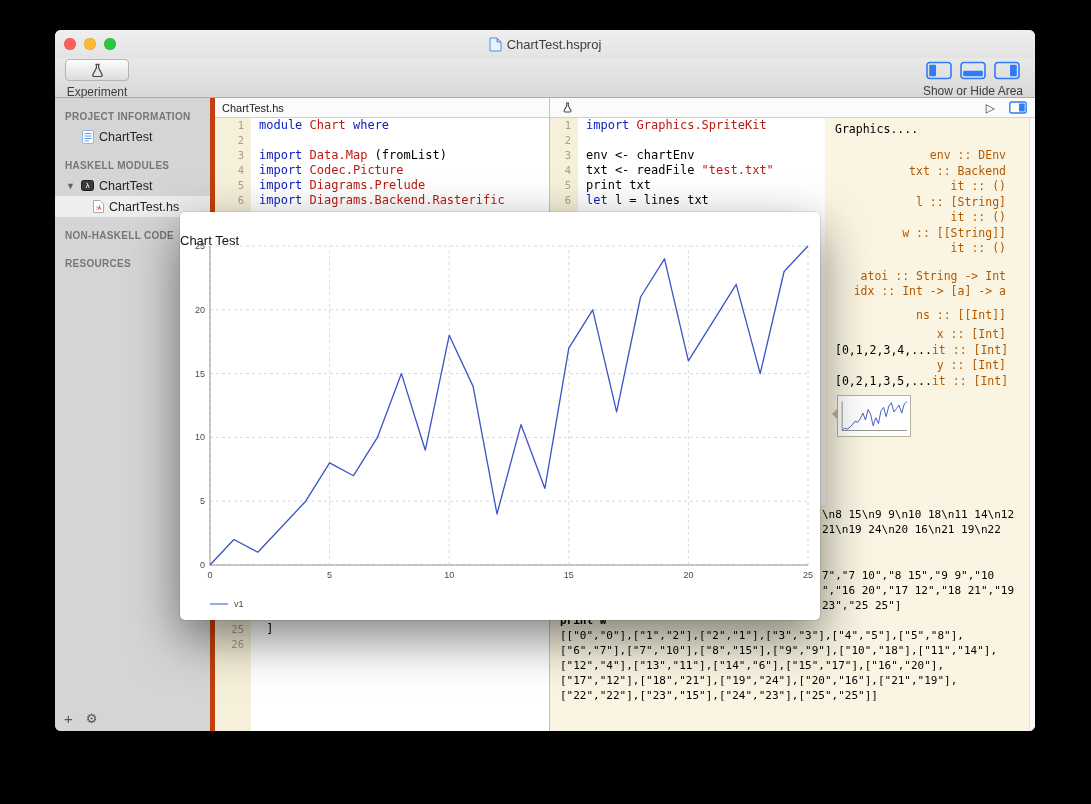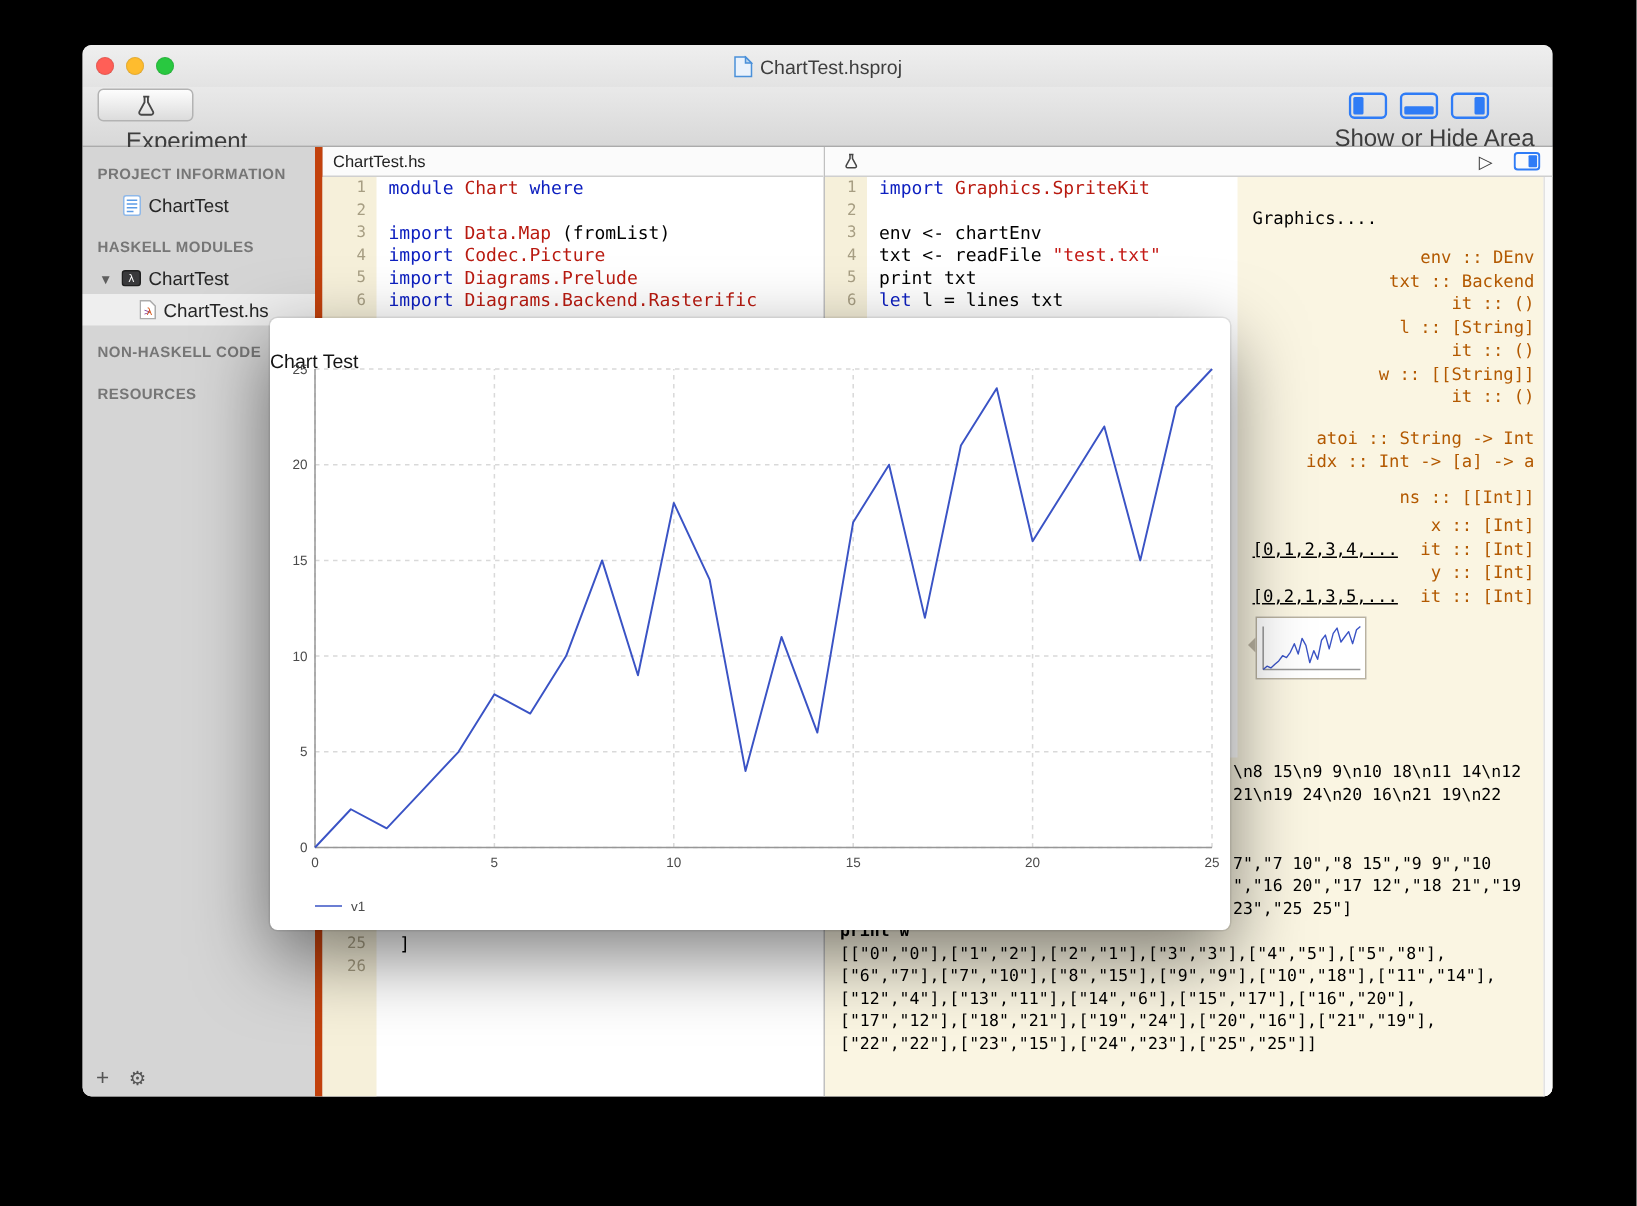--- a/index.html
+++ b/index.html
@@ -15,21 +15,21 @@
   .tl{width:12px;height:12px;border-radius:50%;display:inline-block;box-shadow:inset 0 0 1px rgba(0,0,0,.35);}
   .tl.red{background:#ff5f57;}.tl.yellow{background:#febc2e;}.tl.green{background:#29c840;}
   .title-wrap{display:flex;justify-content:center;align-items:center;height:100%;gap:5px;}
   .title{font-size:13px;color:#3e3e3e;}
 
   
   .toolbar{height:40px;background:linear-gradient(#e9e9e9,#d8d8d8);border-bottom:1px solid #ababab;position:relative;}
   .tb-left{position:absolute;left:9px;top:1px;width:66px;text-align:center;}
   .experiment-btn{width:64px;height:22px;border-radius:4px;border:1px solid #b3b3b3;background:linear-gradient(#fdfdfd,#dcdcdc);
                   display:inline-flex;align-items:center;justify-content:center;cursor:default;}
-  .tb-caption{font-size:16px;color:#3d3d3d;margin-top:3px;white-space:nowrap;margin-left:20px;}
+  .tb-caption{font-size:12px;color:#3d3d3d;margin-top:3px;white-space:nowrap;}
   .tb-right{position:absolute;right:12px;top:1px;text-align:center;}
   .panel-group{display:flex;gap:8px;justify-content:center;align-items:center;height:22px;}
   .panel-btn{background:none;border:none;padding:0;display:inline-flex;cursor:default;}
 
   
   .content{position:absolute;top:68px;left:0;right:0;bottom:0;display:flex;}
 
   
   .sidebar{width:160px;background:#d5d5d5;border-right:5px solid #c2410c;position:relative;flex:none;}
   .sb-header{font-size:10px;font-weight:bold;color:#767676;padding:13px 0 4px 10px;letter-spacing:.3px;}
@@ -64,25 +64,25 @@
   .tk-p{color:#000;}
   .editor-spacer{height:414px;}
 
   
   .right-pane{flex:1;display:flex;flex-direction:column;background:#faf5e2;}
   .right-body{flex:1;position:relative;}
   .pg-code{position:absolute;left:0;top:0;width:275px;height:387px;background:#fff;
            font-family:"DejaVu Sans Mono","Liberation Mono",monospace;font-size:12px;line-height:15px;}
   .pg-code::before{content:"";position:absolute;left:0;top:0;bottom:0;width:28px;background:#f6f0da;}
   .pg-code .ln{width:28px;}
-  .results{position:absolute;left:275px;top:0;right:0;height:387px;padding:4px 12px 0 10px;
-           font-family:"DejaVu Sans Mono","Liberation Mono",monospace;font-size:11.5px;overflow:hidden;margin-top:16px;}
+  .results{position:absolute;left:275px;top:0;right:17px;height:387px;padding:4px 12px 0 10px;
+           font-family:"DejaVu Sans Mono","Liberation Mono",monospace;font-size:11.5px;overflow:hidden;}
   .res-header{color:#000;margin-bottom:12px;}
-  .res-row{display:flex;justify-content:flex-end;height:15.5px;line-height:15.5px;white-space:pre;}
-  .res-val{color:#000;text-decoration:underline;}
+  .res-row{display:flex;justify-content:flex-start;height:15.5px;line-height:15.5px;white-space:pre;}
+  .res-val{color:#000;}
   .res-type{color:#b35900;margin-left:auto;}
   .thumb{position:relative;margin:6px 0 0 2px;width:74px;height:42px;background:#fff;border:1px solid #b9b2a0;}
   .thumb::before{content:"";position:absolute;left:-11px;top:13px;border:5px solid transparent;border-right-color:#b9b2a0;}
   .thumb svg{width:100%;height:100%;display:block;}
   .output{position:absolute;left:0;right:0;top:387px;bottom:0;padding-top:2px;
           font-family:"DejaVu Sans Mono","Liberation Mono",monospace;font-size:11px;line-height:15px;color:#000;}
   .o-frag{margin-left:272px;white-space:pre;}
   .o-code{margin-left:10px;white-space:pre;font-weight:bold;}
   .o-out{margin-left:10px;white-space:pre;}
   .scrollstrip{position:absolute;right:0;top:0;bottom:0;width:6px;background:#fafafa;border-left:1px solid #e2e2e2;z-index:5;}

